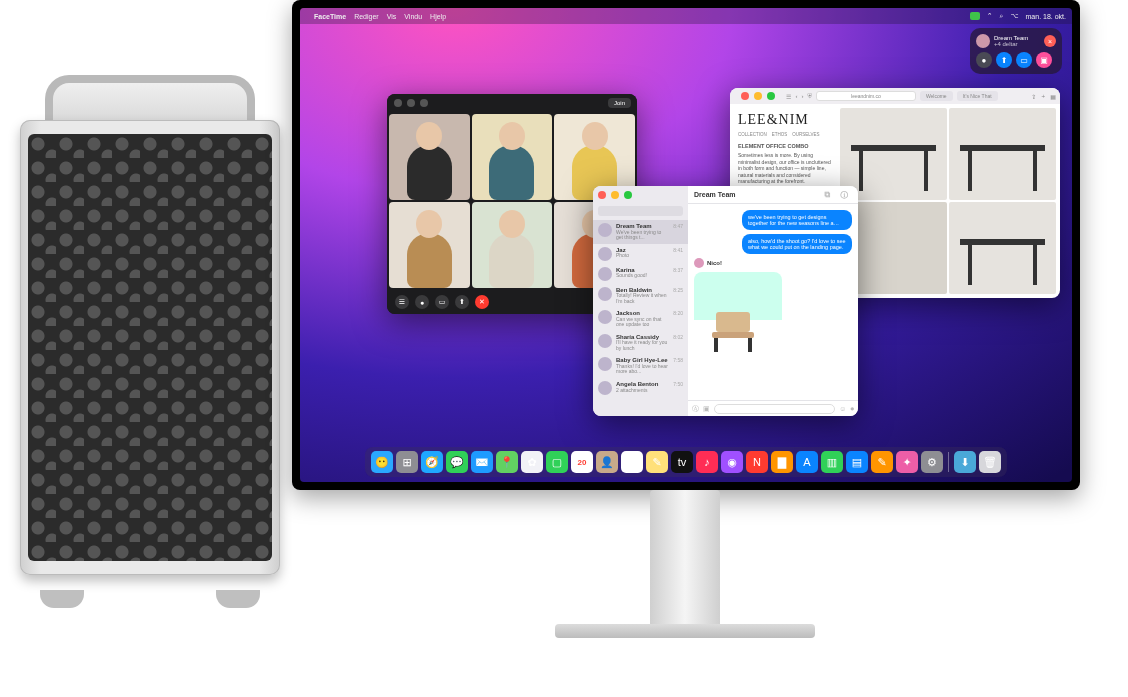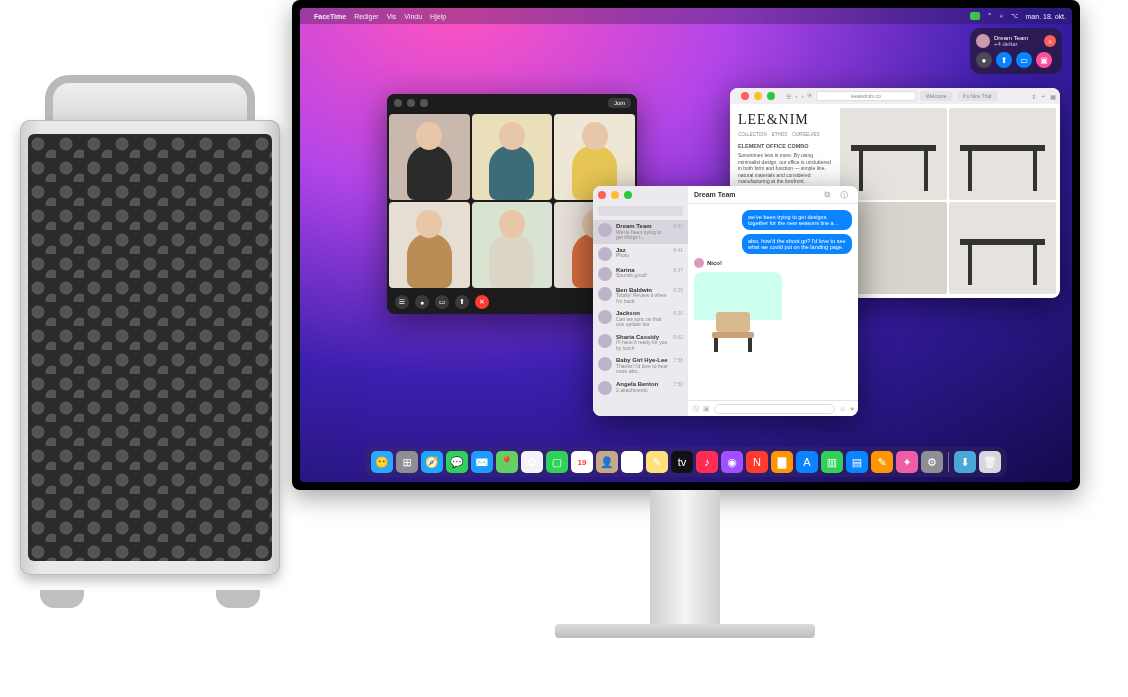--- a/index.html
+++ b/index.html
@@ -365,21 +365,21 @@
 
     <div class="dock" id="dock">
         <div class="di" style="background: rgb(42, 168, 255);">😶</div>
         <div class="di" style="background: rgb(142, 142, 147);">⊞</div>
         <div class="di" style="background: rgb(31, 167, 255);">🧭</div>
         <div class="di" style="background: rgb(48, 209, 88);">💬</div>
         <div class="di" style="background: rgb(30, 155, 255);">✉️</div>
         <div class="di" style="background: rgb(98, 209, 98);">📍</div>
         <div class="di" style="background: rgb(242, 242, 247);">✿</div>
         <div class="di" style="background: rgb(48, 209, 88);">▢</div>
-        <div class="di" style="background: rgb(255, 255, 255); color: rgb(255, 59, 48); font-size: 8px; font-weight: 700;">19</div>
+        <div class="di" style="background: rgb(255, 255, 255); color: rgb(255, 59, 48); font-size: 8px; font-weight: 700;">20</div>
         <div class="di" style="background: rgb(199, 169, 138);">👤</div>
         <div class="di" style="background: rgb(255, 255, 255);">≣</div>
         <div class="di" style="background: rgb(255, 224, 122);">✎</div>
         <div class="di" style="background: rgb(17, 17, 17);">tv</div>
         <div class="di" style="background: rgb(255, 45, 85);">♪</div>
         <div class="di" style="background: rgb(160, 80, 255);">◉</div>
         <div class="di" style="background: rgb(255, 59, 48);">N</div>
         <div class="di" style="background: rgb(255, 149, 0);">▇</div>
         <div class="di" style="background: rgb(10, 132, 255);">A</div>
         <div class="di" style="background: rgb(48, 209, 88);">▥</div>

